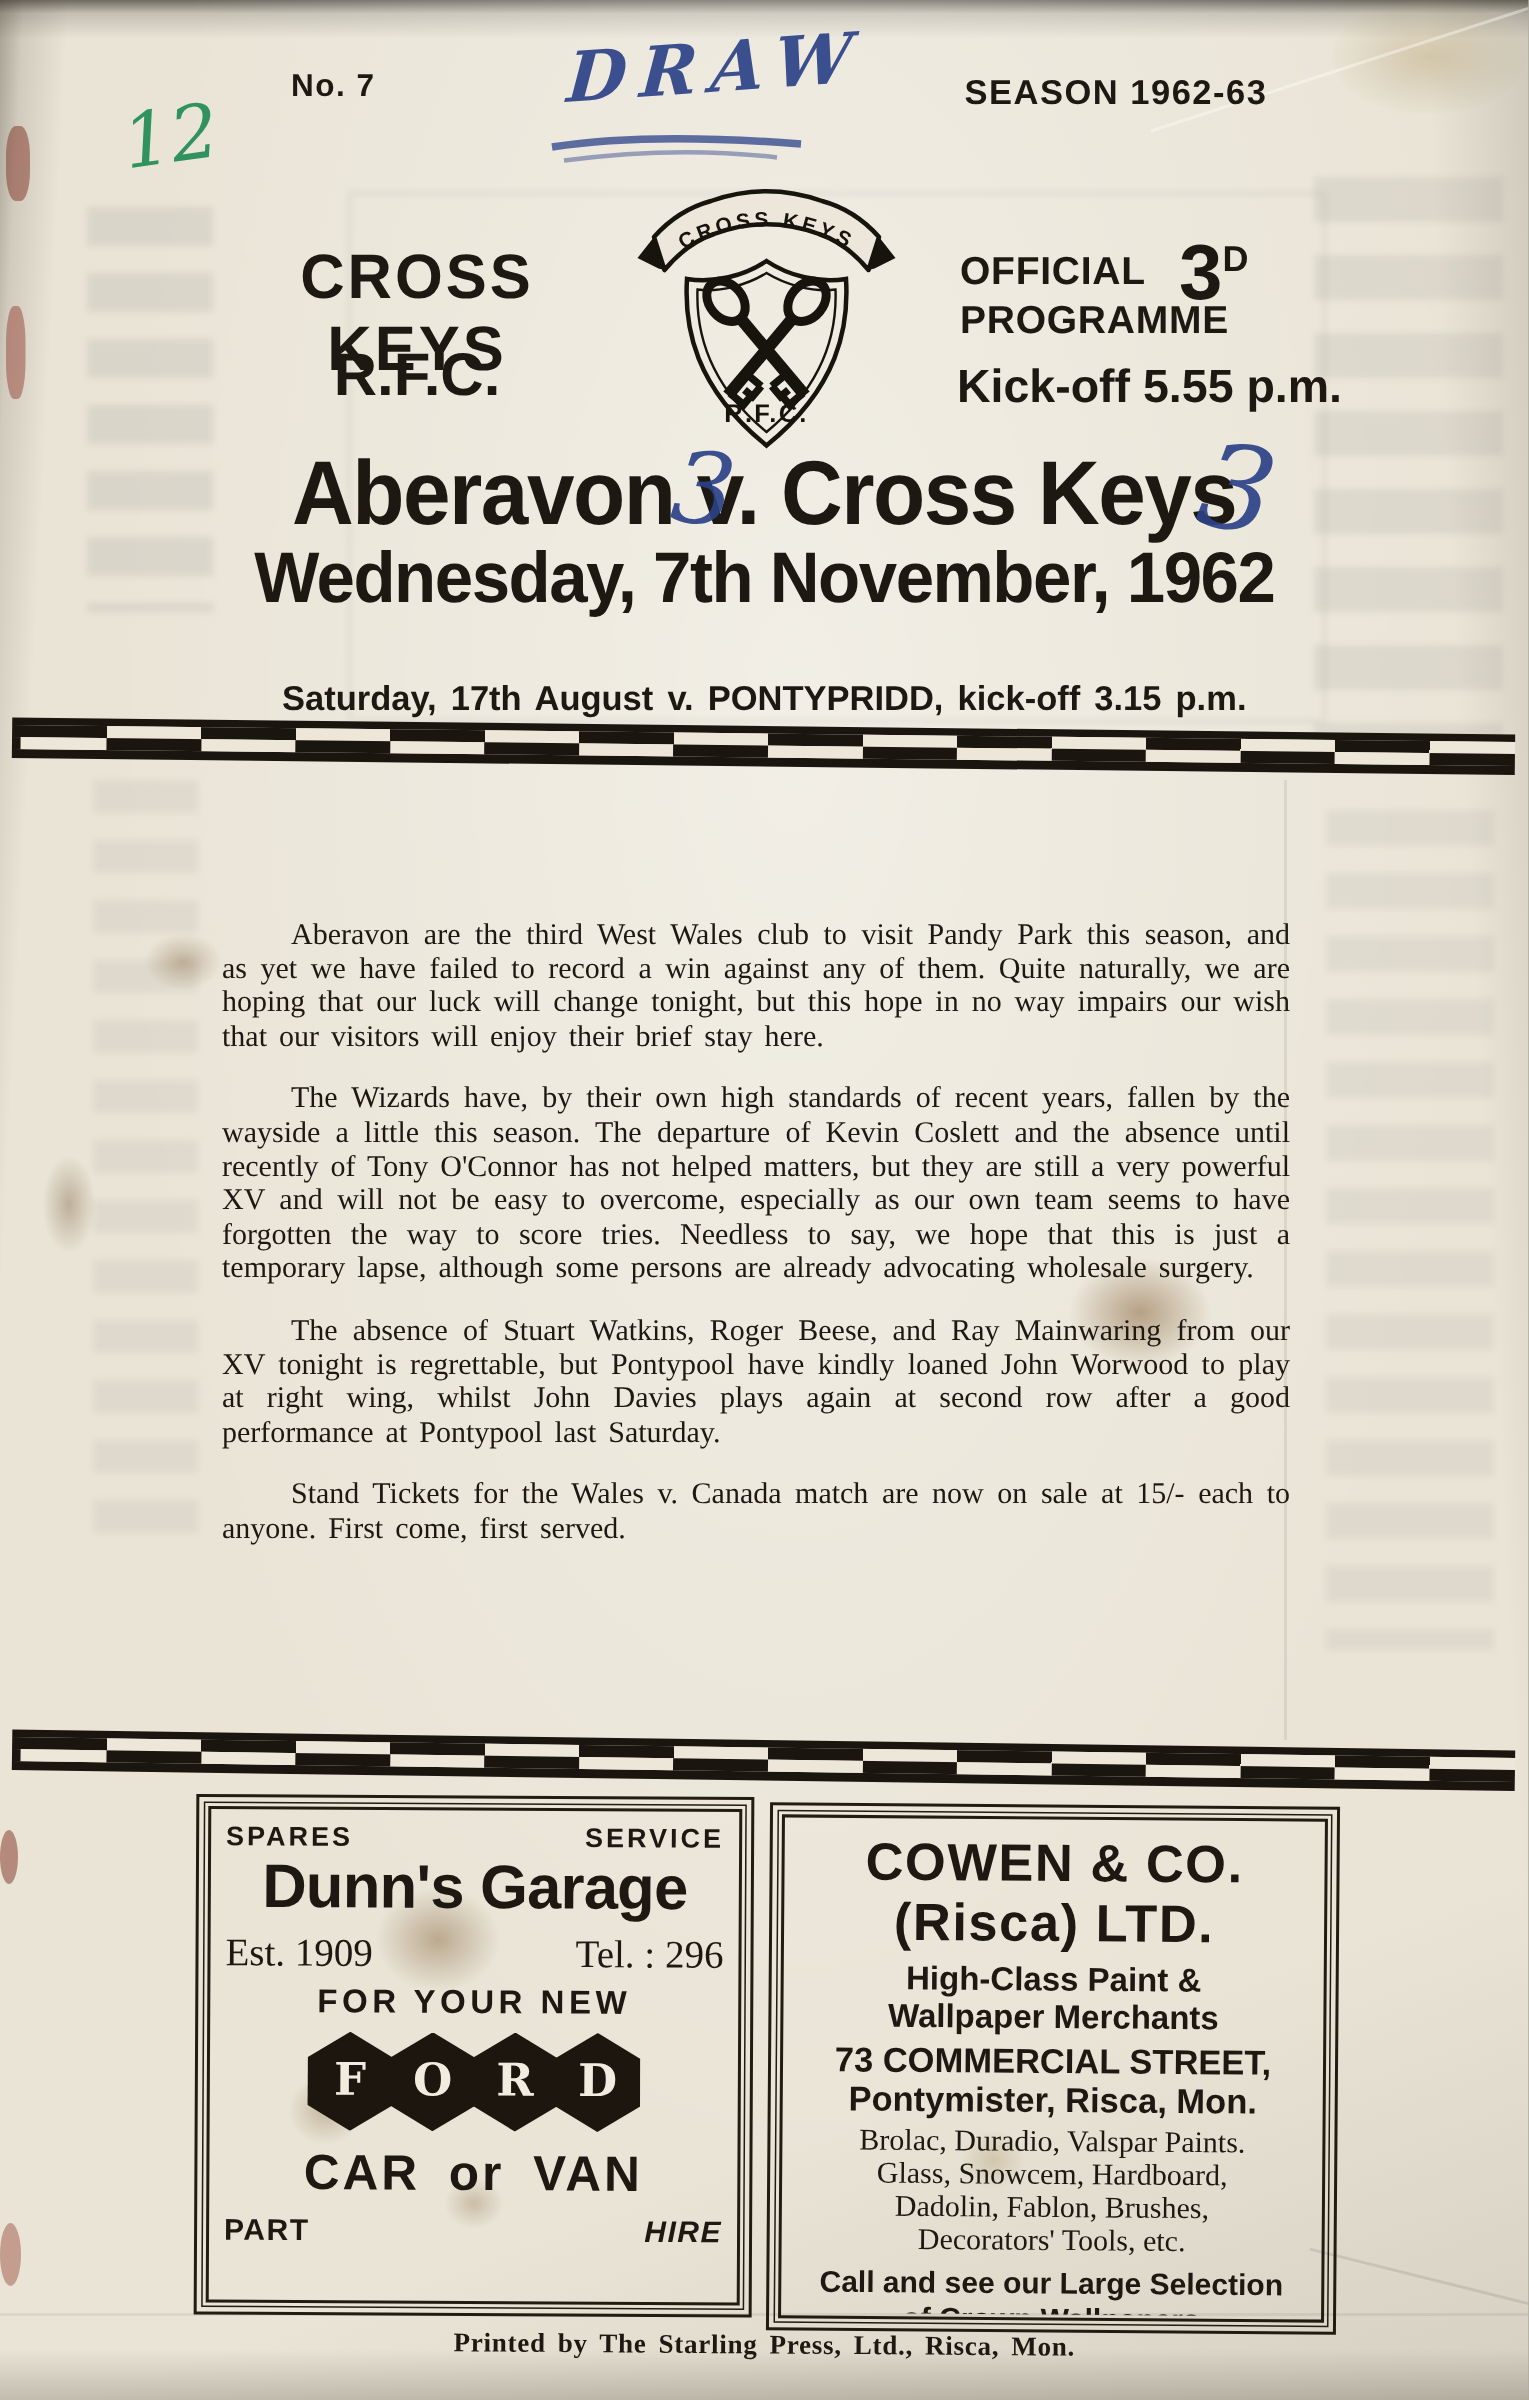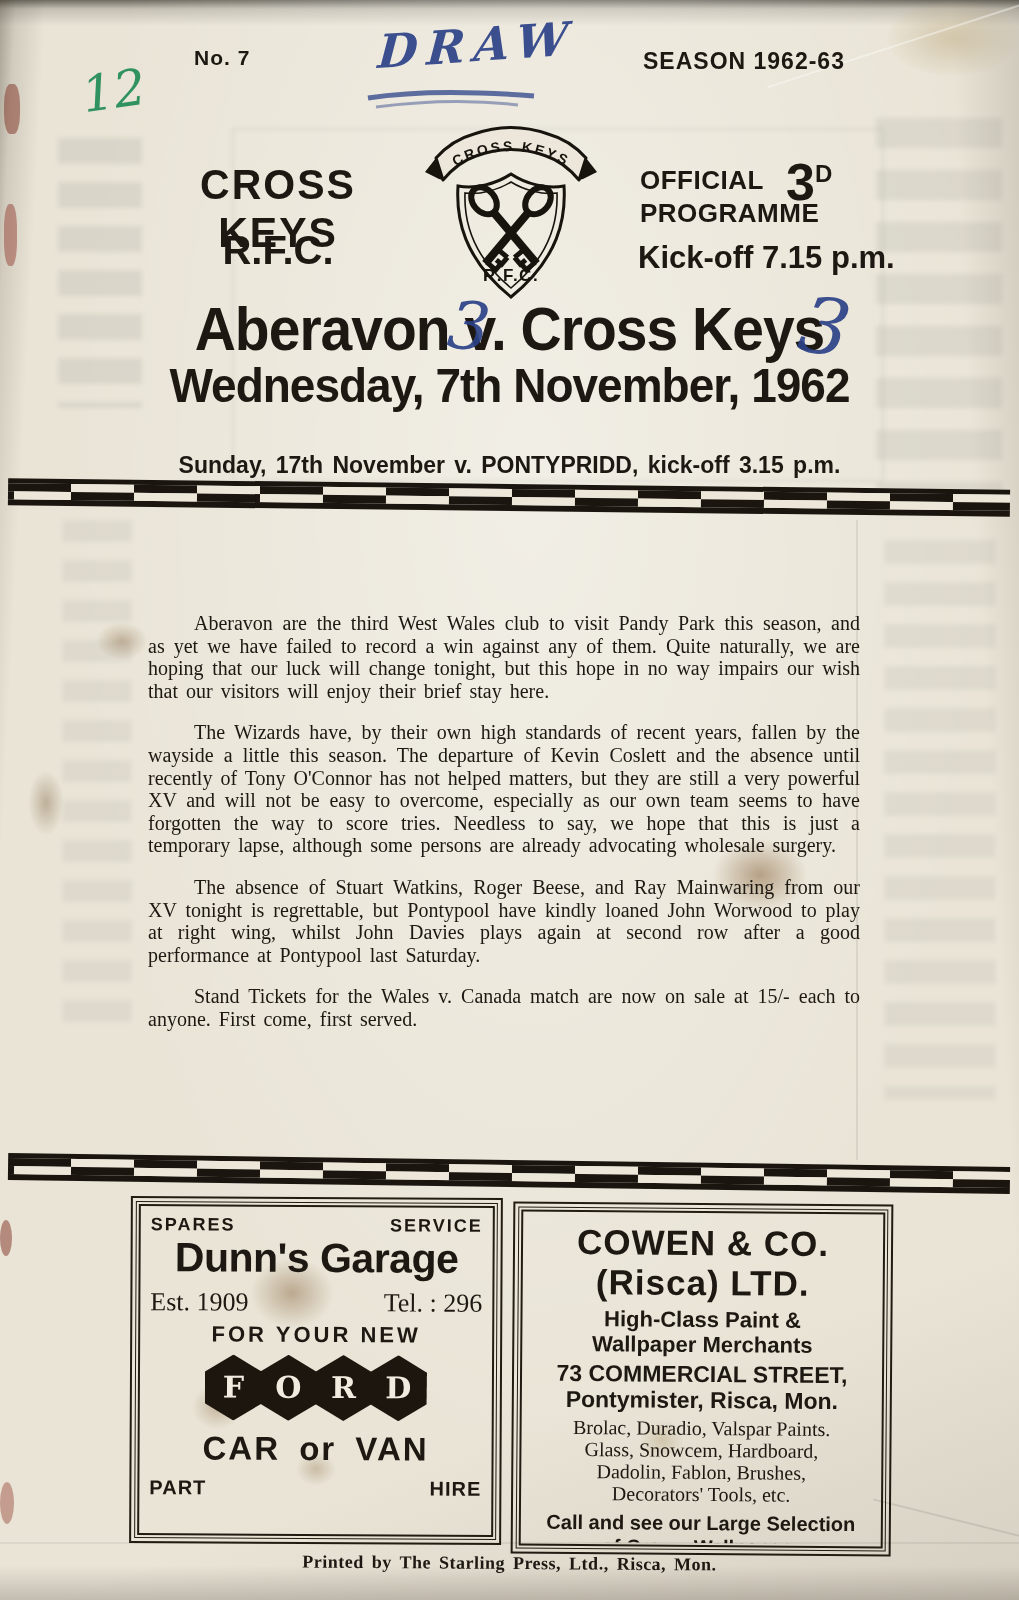--- a/index.html
+++ b/index.html
@@ -144,32 +144,32 @@
   </svg>
 
   <div class="abs clubname">CROSS KEYS</div>
   <div class="abs clubinitials">R.F.C.</div>
 
   <div class="abs offprog">
     <div>OFFICIAL</div>
     <div>PROGRAMME</div>
   </div>
   <div class="abs price"><span>3</span><sup>D</sup></div>
-  <div class="abs kickoff">Kick-off 7.15 p.m.</div>
+  <div class="abs kickoff">Kick-off 5.55 p.m.</div>
 
   <div class="abs mtitle">
     <span>Aberavon</span>
     <span>v.</span>
     <span>Cross Keys</span>
   </div>
   <div class="abs score ink-blue" style="left:448px;top:288px;transform:rotate(6deg);">3</div>
   <div class="abs score ink-blue" style="left:800px;top:282px;font-size:78px;transform:rotate(10deg);">3</div>
   <div class="abs mdate">Wednesday, 7th November, 1962</div>
 
-  <div class="abs nextdetail">Sunday, 17th November v. PONTYPRIDD, kick-off 3.15 p.m.</div>
+  <div class="abs nextdetail">Saturday, 17th August v. PONTYPRIDD, kick-off 3.15 p.m.</div>
 
   <div class="checker" style="top:484px;transform:rotate(.65deg);">
     <div class="row"></div>
       <div class="row off"></div>
   </div>
   <div class="checker" style="top:1160px;transform:rotate(.8deg);">
     <div class="row"></div>
       <div class="row off"></div>
   </div>
 
@@ -208,21 +208,21 @@
         <div class="hex">
             <span>D</span>
           </div>
       </div>
       <div class="carorvan">CAR or VAN</div>
       <div class="rowsplit pexch">
         <span>
           <span>PART</span><br>
           
         </span>
-        <span style="text-align:center;">
+        <span style="text-align:center;font-style:italic;">
           <span>HIRE</span><br>
           
         </span>
       </div>
     </div>
   </div>
 
   <div class="abs ad" style="left:512px;top:1203px;width:380px;height:352px;transform:rotate(.45deg);">
     <div class="f1"></div>
       <div class="f2"></div>

